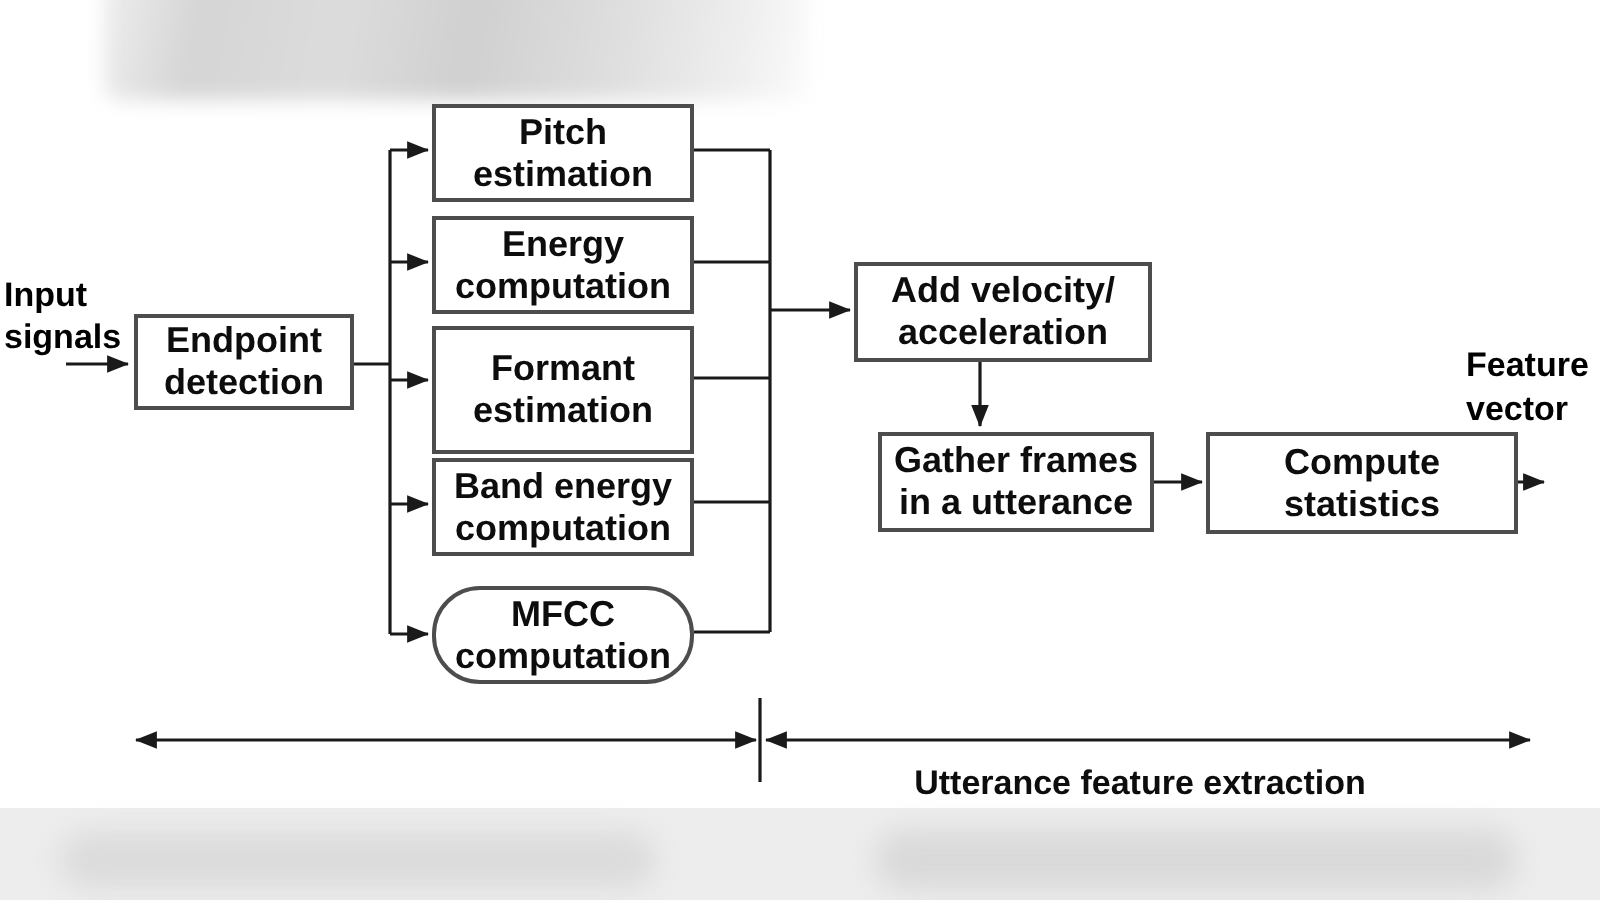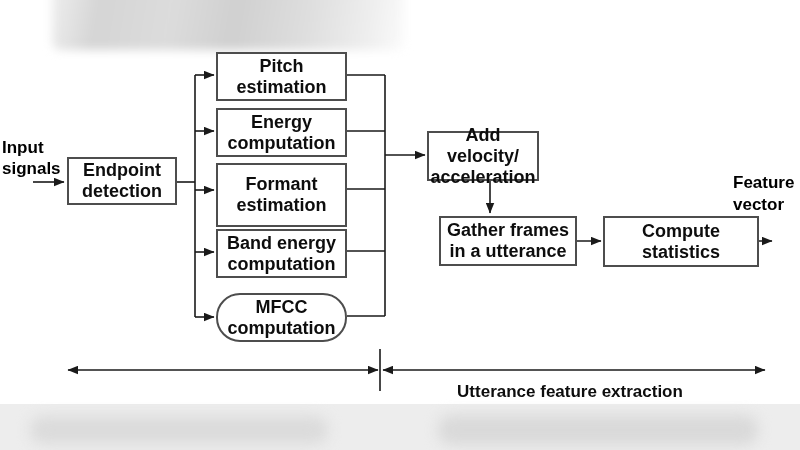--- a/index.html
+++ b/index.html
@@ -140,21 +140,21 @@
   <div class="box" style="left:216px; top:229px; width:131px; height:49px;">
     <span>Band energy</span>
     <span>computation</span>
   </div>
 
   <div class="box" style="left:216px; top:293px; width:131px; height:49px;border-radius:24px;">
     <span>MFCC</span>
     <span>computation</span>
   </div>
 
-  <div class="box" style="left:427px; top:131px; width:112px; height:50px;">
+  <div class="box" style="left:427px; top:131px; width:149px; height:50px;">
     <span>Add velocity/</span>
     <span>acceleration</span>
   </div>
 
   <div class="box" style="left:427px; top:216px; width:138px; height:50px;margin-left:12px;">
     <span>Gather frames</span>
     <span>in a utterance</span>
   </div>
 
   <div class="box" style="left:603px; top:216px; width:156px; height:51px;">

